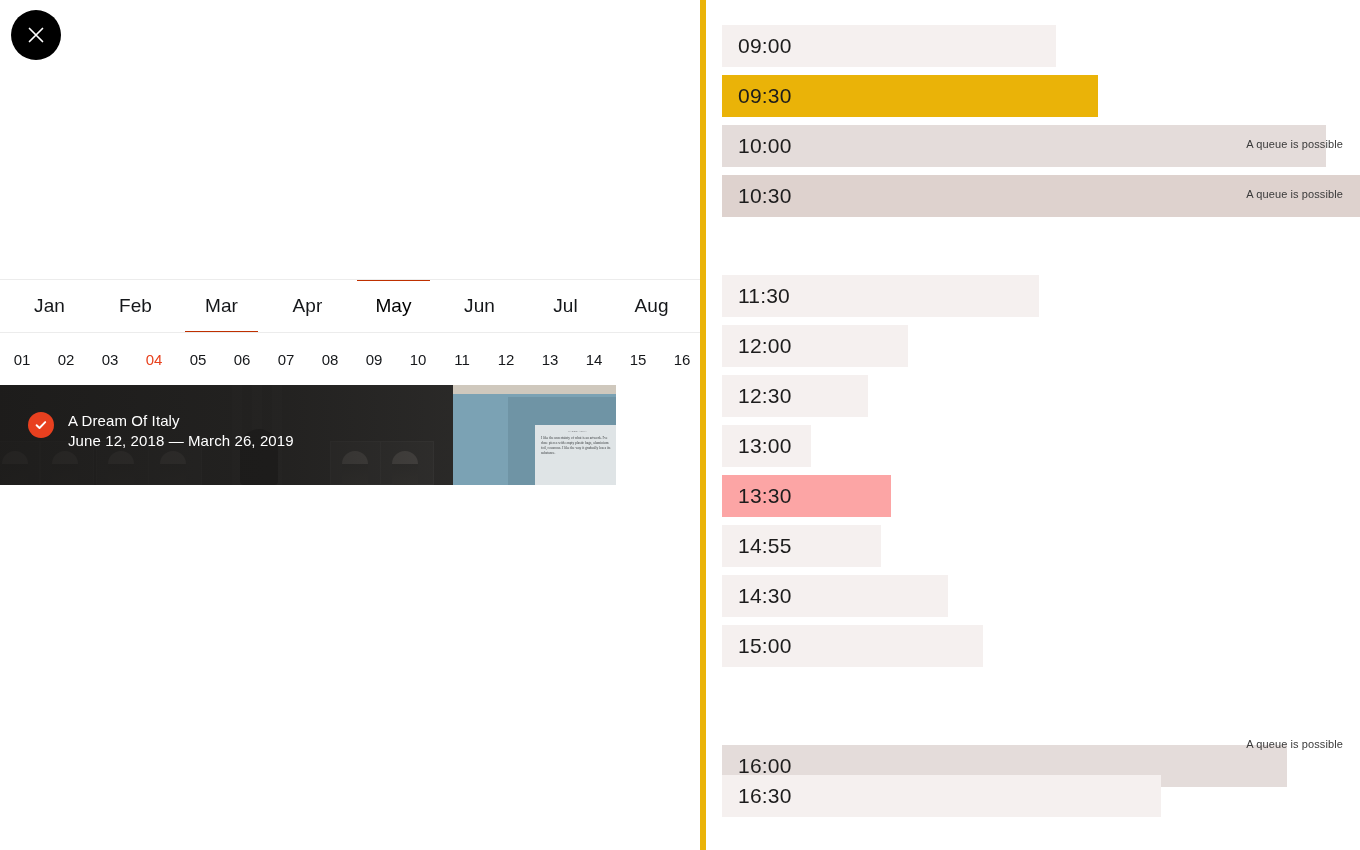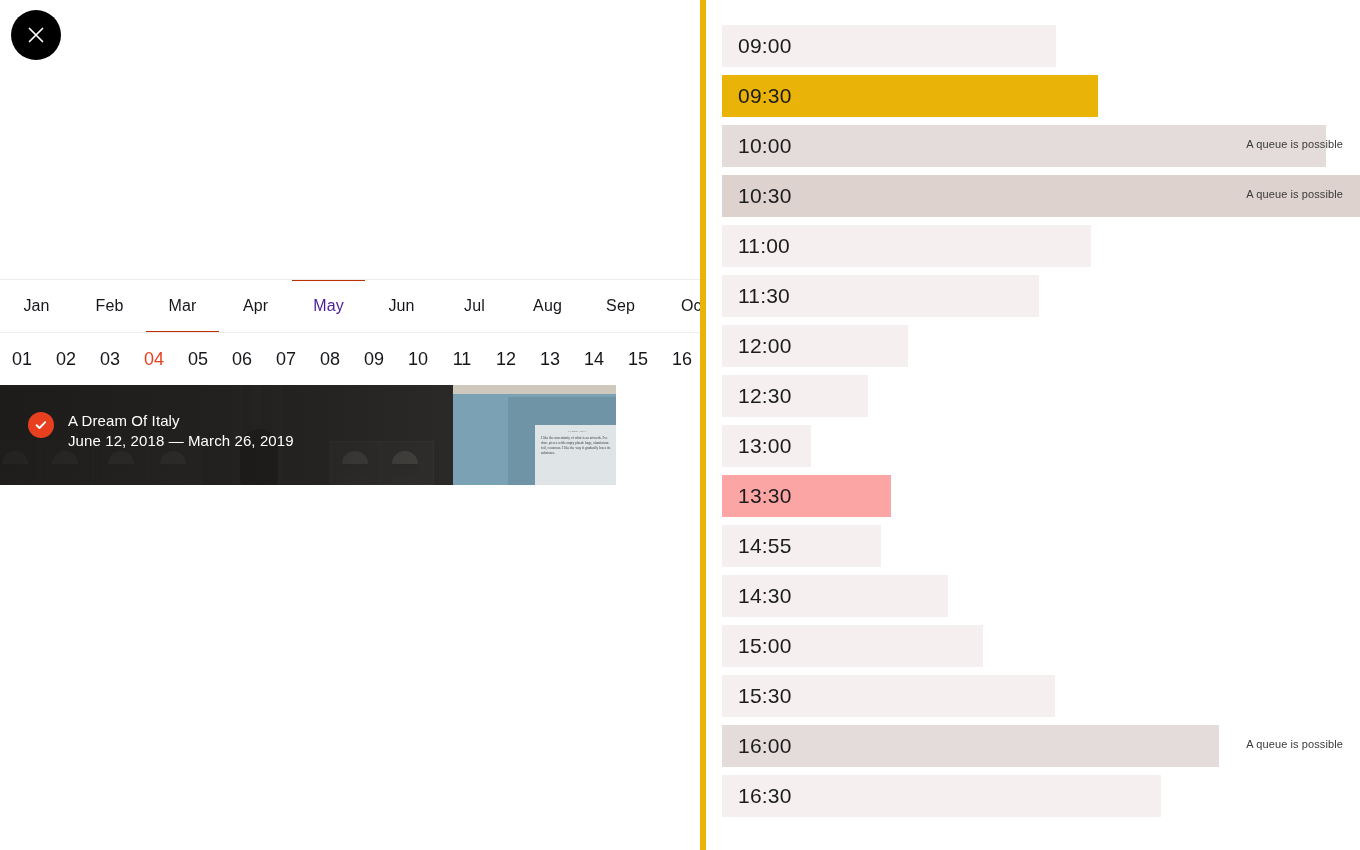--- a/index.html
+++ b/index.html
@@ -23,41 +23,42 @@
 
   
   #month-strip {
     position:absolute; left:0; top:279px; width:700px; height:54px;
     border-top:1px solid #ececec; border-bottom:1px solid #ececec;
     display:flex; align-items:center; overflow:hidden;
   }
   .month-tab {
     position:relative; flex:0 0 auto; width:73px; height:54px;
     display:flex; align-items:center; justify-content:center;
-    font-size:16px; color:#15171a; letter-spacing:.1px;
+    font-size:19px; color:#15171a; letter-spacing:.1px;
     cursor:pointer; background:transparent; border:none;
     font-family:"Liberation Sans", sans-serif;
-  }
-  .month-tab.active { color:#4c1d95; }
+    margin-left:13px;
+  }
+  .month-tab.active { color:#000000; }
   .month-tab.active::before {
     content:""; position:absolute; left:0; right:0; top:-1px; height:3px; background:#bf3000;
   }
   .month-tab.marked::after {
     content:""; position:absolute; left:0; right:0; bottom:-1px; height:3px; background:#bf3000;
   }
 
   
   #day-strip {
     position:absolute; left:0; top:334px; width:700px; height:50px;
     display:flex; align-items:center; overflow:hidden; background:#fff;
   }
   .day-cell {
     flex:0 0 auto; width:44px; height:50px;
     display:flex; align-items:center; justify-content:center;
-    font-size:18px; color:#15171a; cursor:pointer;
+    font-size:15px; color:#15171a; cursor:pointer;
     background:transparent; border:none;
     font-family:"Liberation Sans", sans-serif;
   }
   .day-cell.active { color:#e8411d; }
 
   
   #exhibition-card {
     position:absolute; left:0; top:385px; width:616px; height:100px;
     overflow:hidden; cursor:pointer; background:#000000;
   }
@@ -311,23 +312,20 @@
         <span class="slot-time">09:30</span>
       </div>
       <div class="slot-row" style="top: 125px; width: 604px; background: rgb(228, 220, 218);">
         <span class="slot-time">10:00</span>
       </div>
       <span class="slot-note" style="position: absolute; top: 138px; right: 17px;">A queue is possible</span>
       <div class="slot-row" style="top: 175px; width: 645px; background: rgb(222, 210, 206);">
         <span class="slot-time">10:30</span>
       </div>
       <span class="slot-note" style="position: absolute; top: 188px; right: 17px;">A queue is possible</span>
-      <div class="slot-row" style="top: 225px; width: 369px; background: rgb(245, 240, 239);">
-        <span class="slot-time">11:00</span>
-      </div>
       <div class="slot-row" style="top: 275px; width: 317px; background: rgb(245, 240, 239);">
         <span class="slot-time">11:30</span>
       </div>
       <div class="slot-row" style="top: 325px; width: 186px; background: rgb(245, 240, 239);">
         <span class="slot-time">12:00</span>
       </div>
       <div class="slot-row" style="top: 375px; width: 146px; background: rgb(245, 240, 239);">
         <span class="slot-time">12:30</span>
       </div>
       <div class="slot-row" style="top: 425px; width: 89px; background: rgb(245, 240, 239);">
@@ -338,24 +336,21 @@
       </div>
       <div class="slot-row" style="top: 525px; width: 159px; background: rgb(245, 240, 239);">
         <span class="slot-time">14:55</span>
       </div>
       <div class="slot-row" style="top: 575px; width: 226px; background: rgb(245, 240, 239);">
         <span class="slot-time">14:30</span>
       </div>
       <div class="slot-row" style="top: 625px; width: 261px; background: rgb(245, 240, 239);">
         <span class="slot-time">15:00</span>
       </div>
-      <div class="slot-row" style="top: 675px; width: 333px; background: rgb(245, 240, 239);">
-        <span class="slot-time">15:30</span>
-      </div>
-      <div class="slot-row" style="top: 725px; width: 497px; background: rgb(228, 220, 218);">
+      <div class="slot-row" style="top: 745px; width: 565px; background: rgb(228, 220, 218);">
         <span class="slot-time">16:00</span>
       </div>
       <span class="slot-note" style="position: absolute; top: 738px; right: 17px;">A queue is possible</span>
       <div class="slot-row" style="top: 775px; width: 439px; background: rgb(245, 240, 239);">
         <span class="slot-time">16:30</span>
       </div>
     </div>
 
 </div>
 

